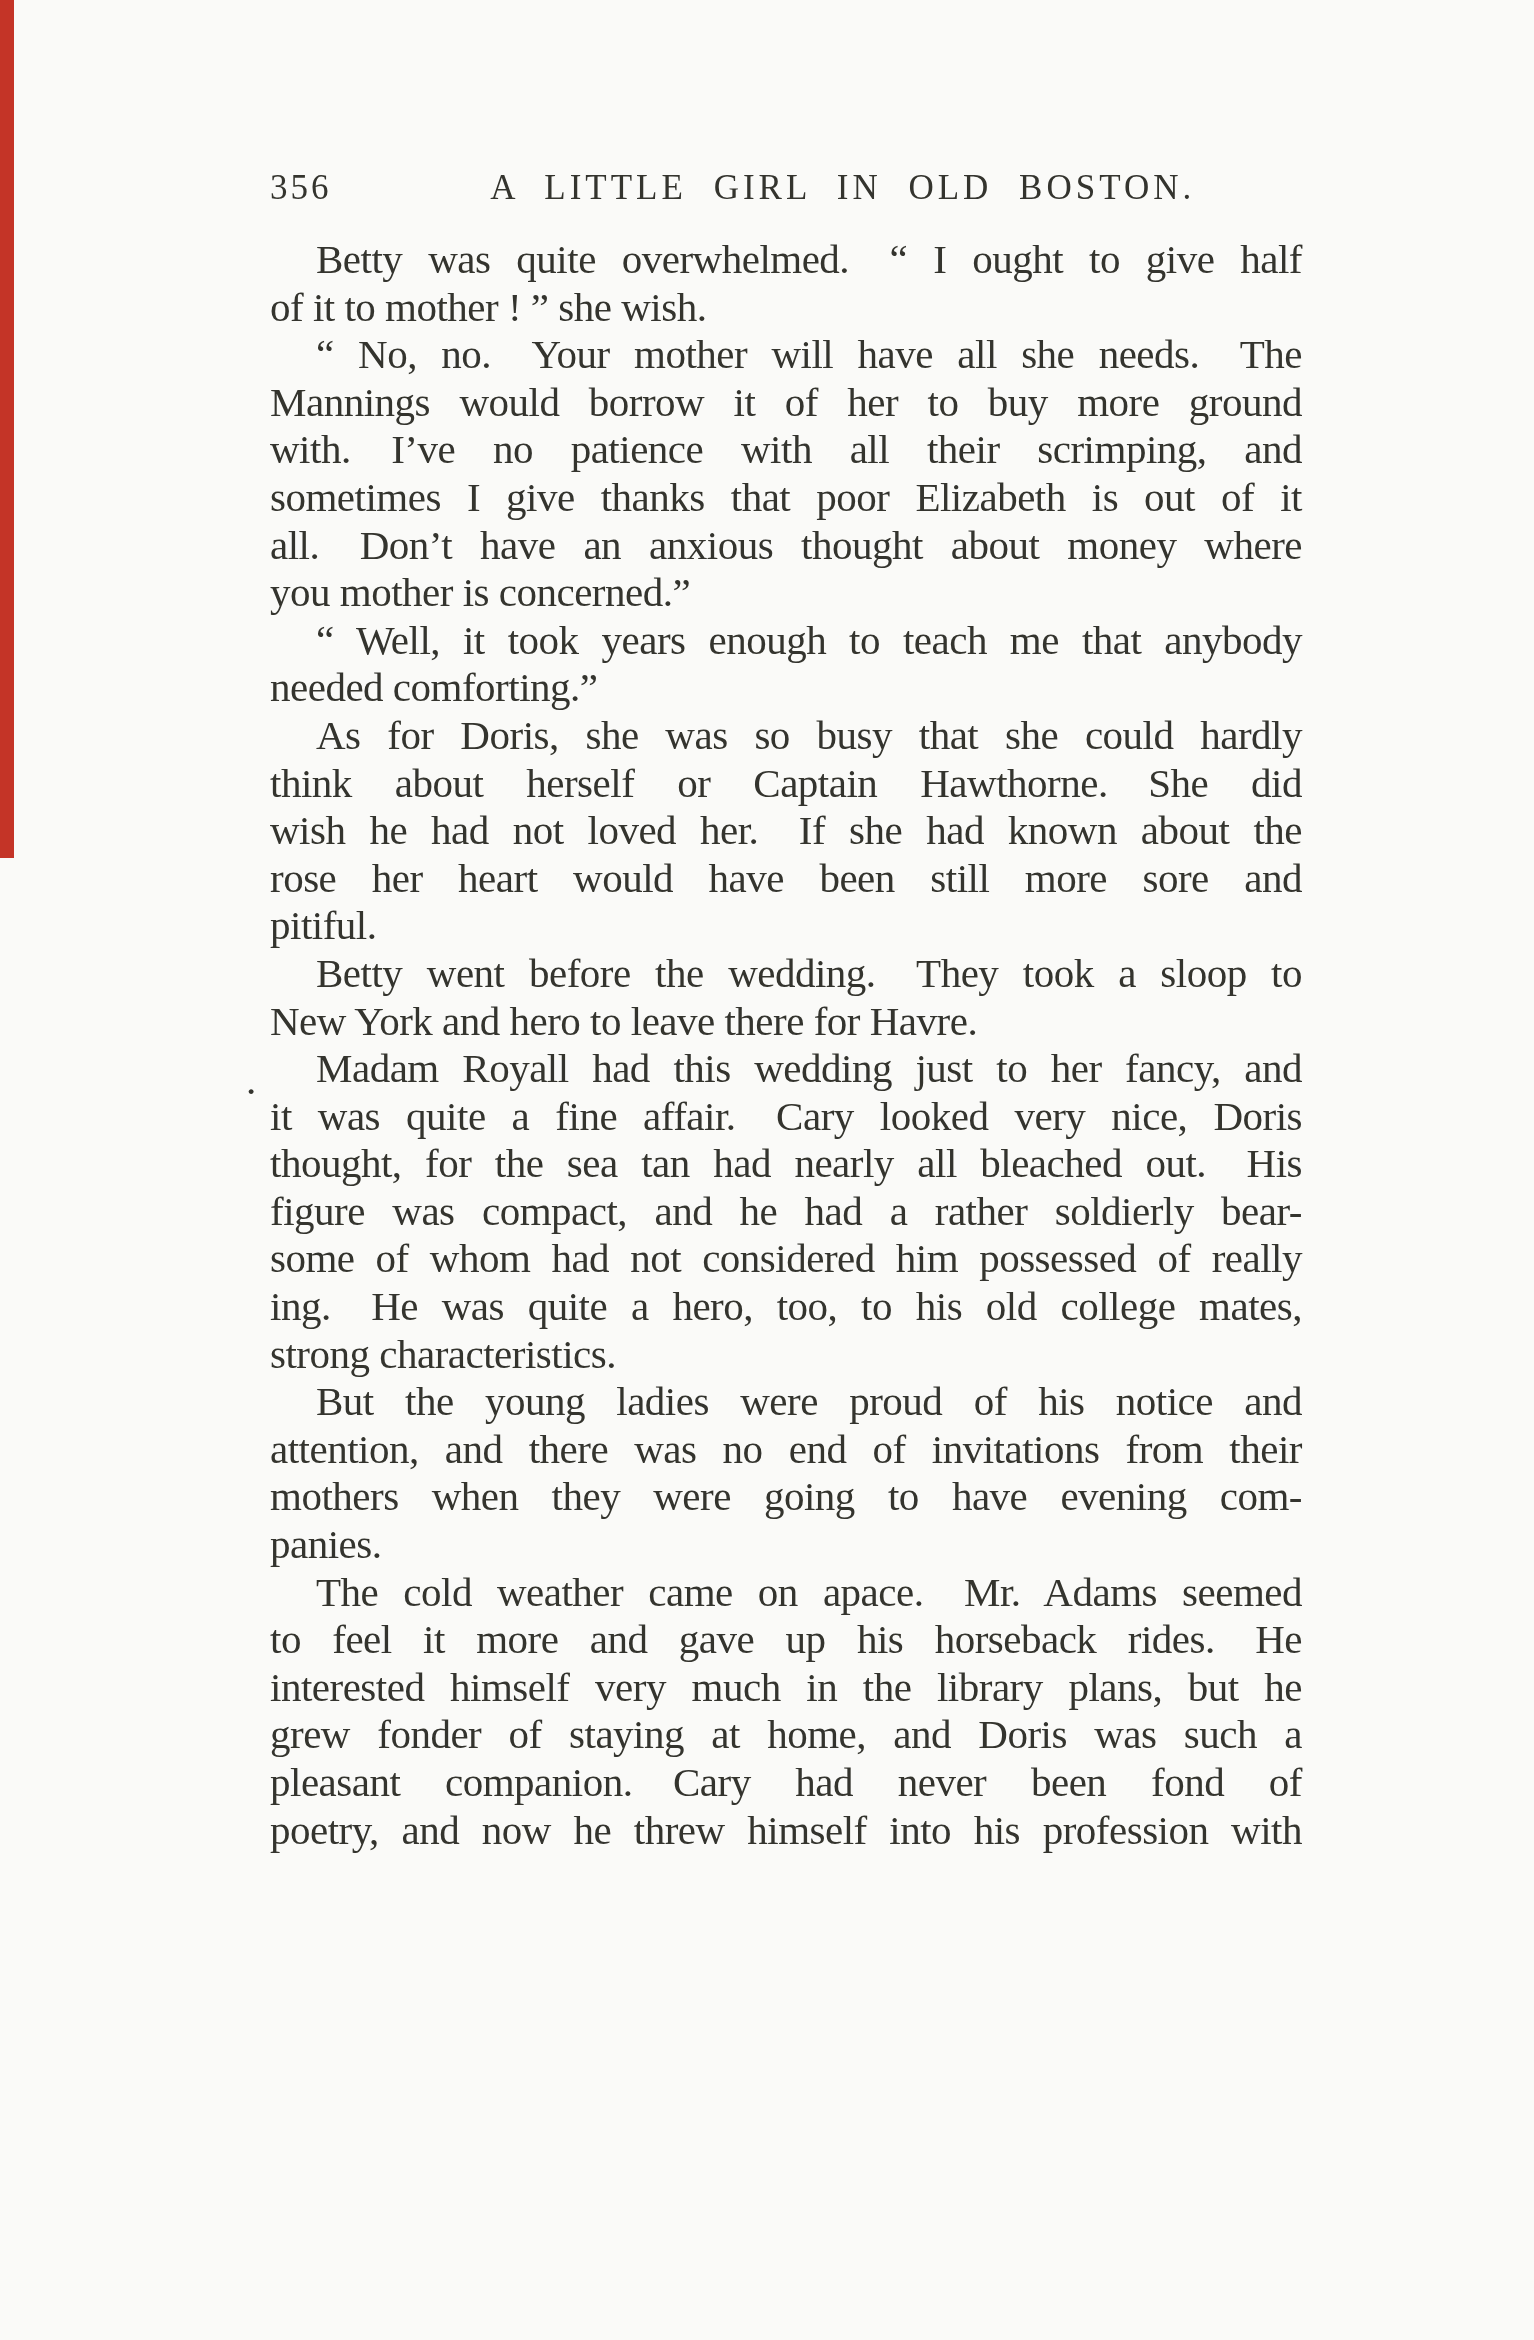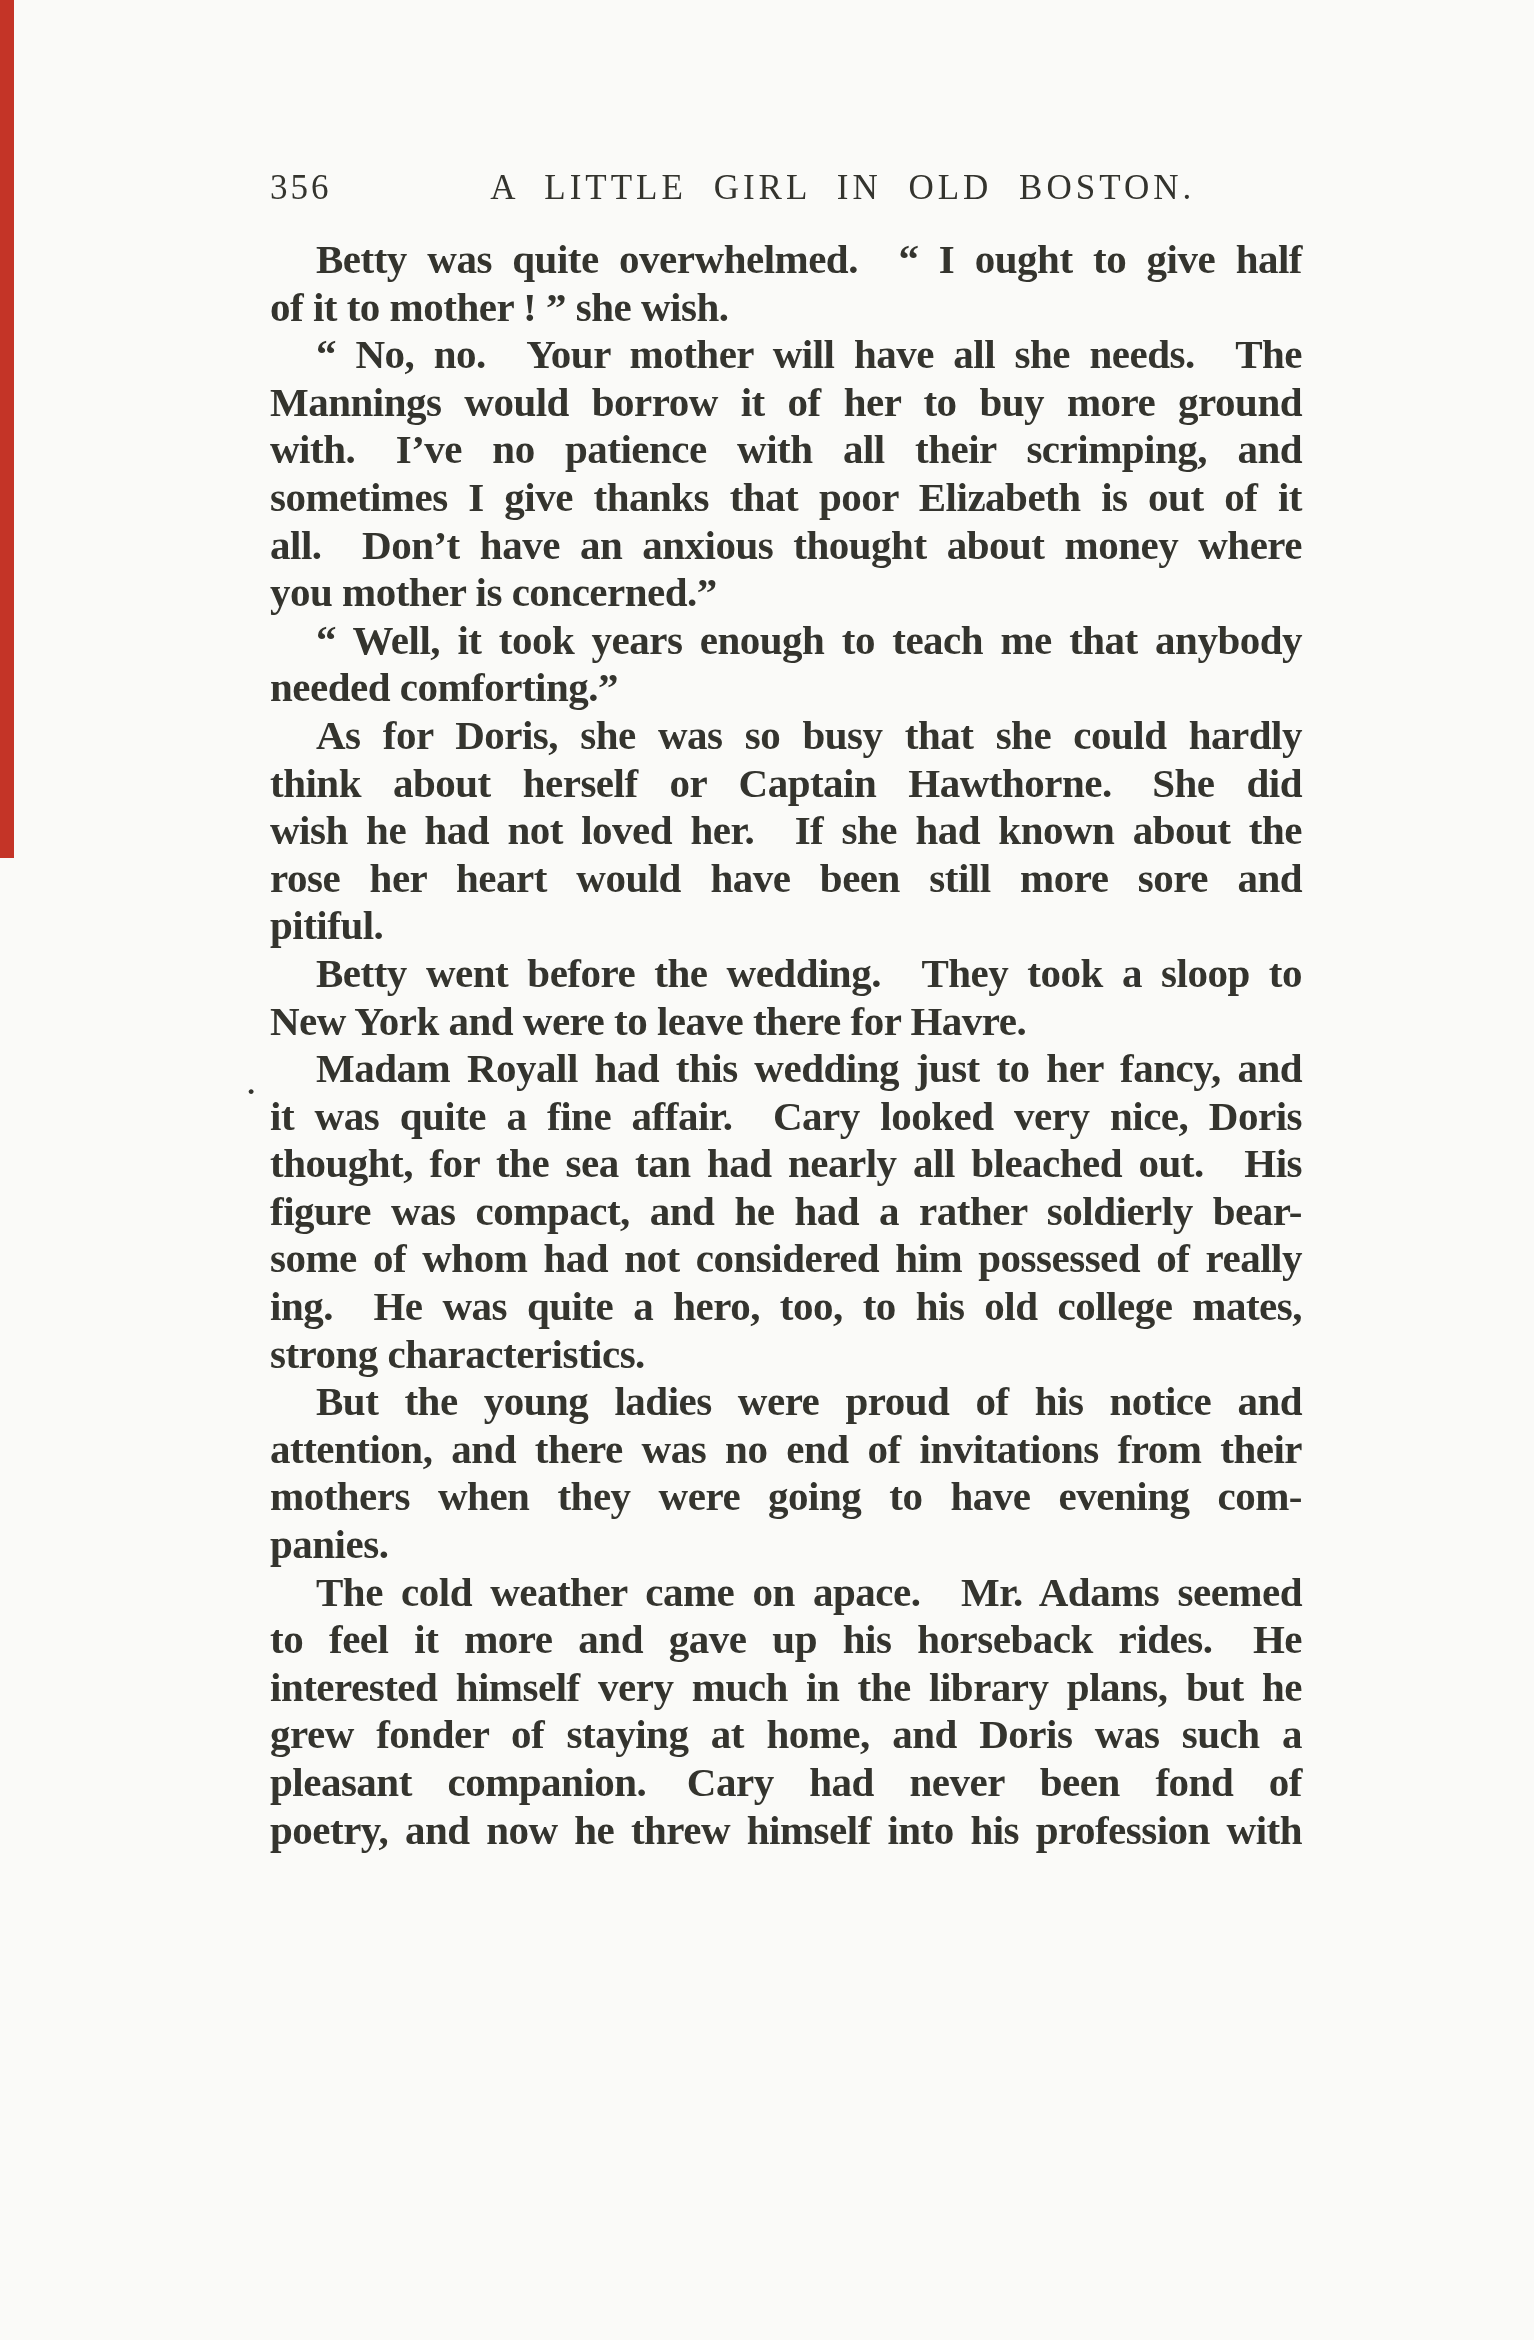--- a/index.html
+++ b/index.html
@@ -44,21 +44,20 @@
   }
   .body-lines {
     margin-top: 18px;
     font-size: 41px;
     line-height: 47.6px;
     letter-spacing: -0.5px;
   }
   .line {
     height: 47.6px;
     white-space: nowrap;
-    font-weight: bold;
   }
   .line.justify {
     white-space: normal;
     text-align: justify;
     text-align-last: justify;
     text-justify: inter-word;
   }
   .line.indent { padding-left: 46px; }
   .line.justify.indent { padding-left: 46px; }
   .stray {
@@ -87,21 +86,21 @@
         <div class="line justify">all. Don’t have an anxious thought about money where</div>
         <div class="line">you mother is concerned.”</div>
         <div class="line justify indent">“ Well, it took years enough to teach me that anybody</div>
         <div class="line">needed comforting.”</div>
         <div class="line justify indent">As for Doris, she was so busy that she could hardly</div>
         <div class="line justify">think about herself or Captain Hawthorne. She did</div>
         <div class="line justify">wish he had not loved her. If she had known about the</div>
         <div class="line justify">rose her heart would have been still more sore and</div>
         <div class="line">pitiful.</div>
         <div class="line justify indent">Betty went before the wedding. They took a sloop to</div>
-        <div class="line">New York and were to leave there for Havre.</div>
+        <div class="line">New York and hero to leave there for Havre.</div>
         <div class="line justify indent">Madam Royall had this wedding just to her fancy, and</div>
         <div class="line justify">it was quite a fine affair. Cary looked very nice, Doris</div>
         <div class="line justify">thought, for the sea tan had nearly all bleached out. His</div>
         <div class="line justify">figure was compact, and he had a rather soldierly bear-</div>
         <div class="line justify">some of whom had not considered him possessed of really</div>
         <div class="line justify">ing. He was quite a hero, too, to his old college mates,</div>
         <div class="line">strong characteristics.</div>
         <div class="line justify indent">But the young ladies were proud of his notice and</div>
         <div class="line justify">attention, and there was no end of invitations from their</div>
         <div class="line justify">mothers when they were going to have evening com-</div>

